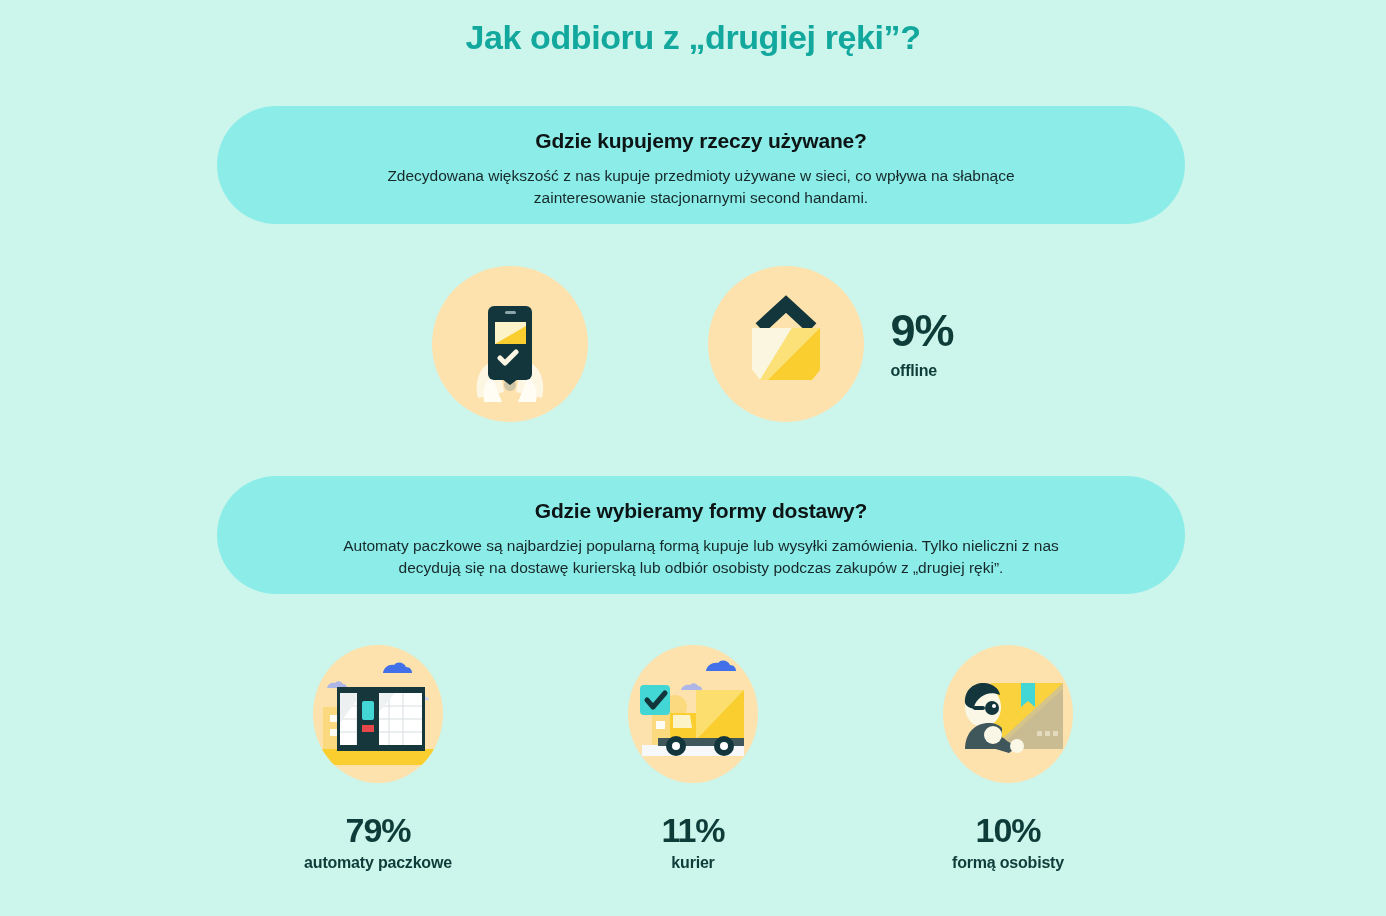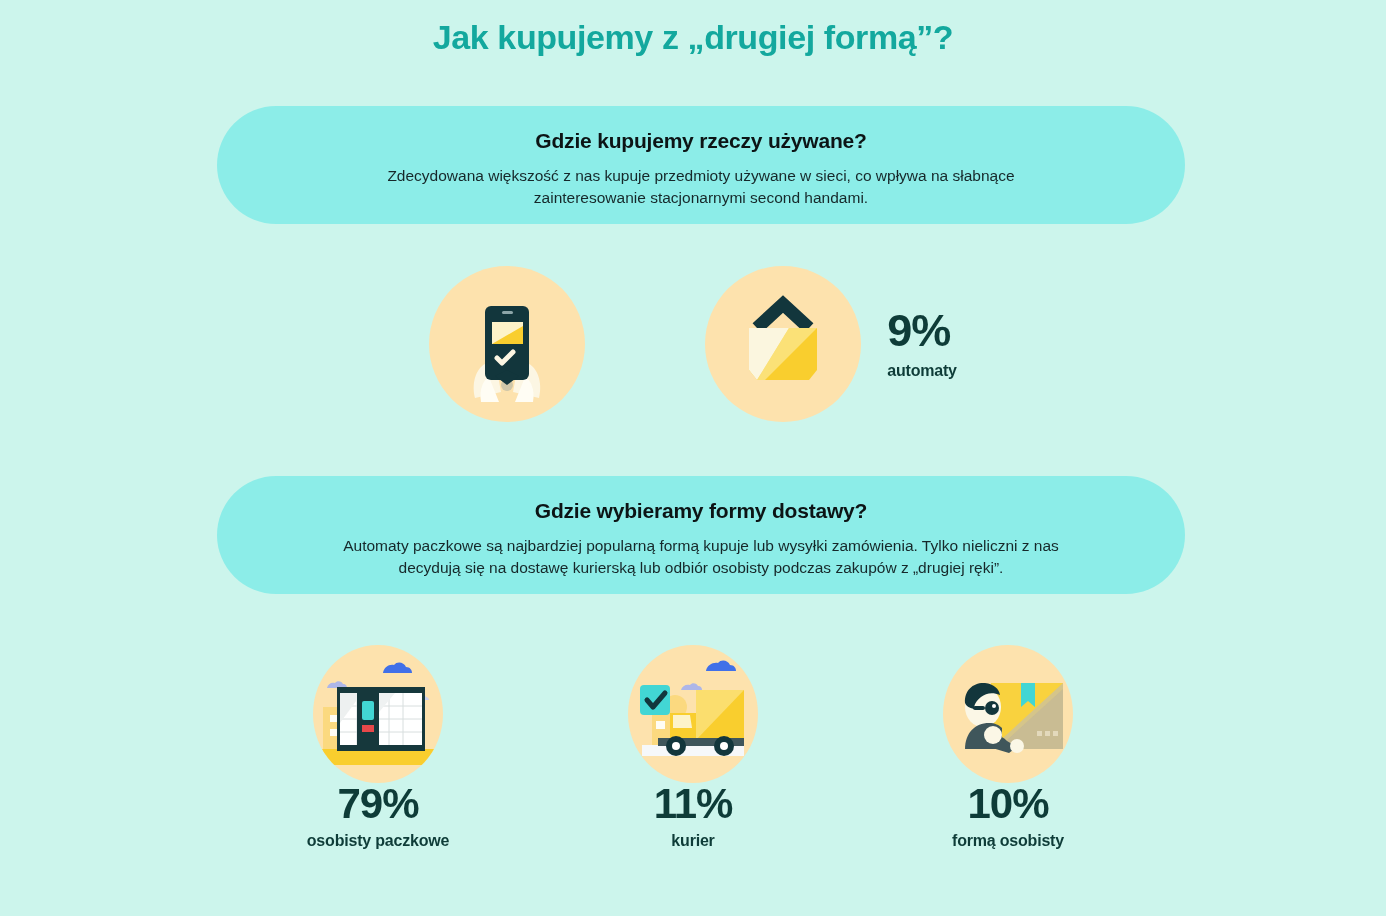--- a/index.html
+++ b/index.html
@@ -123,33 +123,34 @@
   }
   .stat-v .circle {
     width: 130px;
     height: 138px;
     border-radius: 50%;
     background: #FDE2AD;
     position: relative;
     overflow: hidden;
   }
   .stat-v .pct {
-    font-size: 42px;
+    font-size: 34px;
+    margin-top: 30px;
   }
   .stat-v .pct-label { margin-top: 7px; text-align: center; }
 
   
   .circle svg { display: block; width: 100%; height: 100%; }
 </style>
 </head>
 <body>
 
 <div class="page">
 
-  <div class="main-title">Jak kupujemy z „drugiej formą”?</div>
+  <div class="main-title">Jak odbioru z „drugiej ręki”?</div>
 
   <div class="pill-card card-1">
     <div class="card-heading">Gdzie kupujemy rzeczy używane?</div>
     <div class="card-body">
       <span>Zdecydowana większość z nas kupuje przedmioty używane w sieci, co wpływa na słabnące</span>
       <br>
       <span>zainteresowanie stacjonarnymi second handami.</span>
     </div>
   </div>
 
@@ -184,21 +185,21 @@
 
           <path d="M52 62 L78 38 L104 62" stroke="#12363C" stroke-width="13" fill="none" stroke-linejoin="miter" stroke-linecap="butt"></path>
 
           <path d="M44 62h68v42l-8 10H52l-8-10z" fill="#F9CE2E"></path>
           <path d="M44 62h40L52 114h-0l-8-10z" fill="#FBF6DF"></path>
           <path d="M84 62h28L60 114h-8z" fill="#FDF0B4" opacity="0.55"></path>
         </svg>
       </div>
       <div class="txt">
         <div class="pct">9%</div>
-        <div class="pct-label">automaty</div>
+        <div class="pct-label">offline</div>
       </div>
     </div>
 
   </div>
 
   <div class="pill-card card-2">
     <div class="card-heading">Gdzie wybieramy formy dostawy?</div>
     <div class="card-body">
       <span>Automaty paczkowe są najbardziej popularną formą kupuje lub wysyłki zamówienia. Tylko nieliczni z nas</span>
       <br>
@@ -240,21 +241,21 @@
 
           <rect x="44" y="42" width="22" height="64" fill="#16383C"></rect>
           <rect x="49" y="56" width="12" height="19" rx="2" fill="#42D6D4"></rect>
           <rect x="49" y="80" width="12" height="7" fill="#E8484A"></rect>
 
           <rect x="24" y="42" width="88" height="6" fill="#16383C"></rect>
           <rect x="24" y="100" width="88" height="6" fill="#16383C"></rect>
         </svg>
       </div>
       <div class="pct">79%</div>
-      <div class="pct-label">osobisty paczkowe</div>
+      <div class="pct-label">automaty paczkowe</div>
     </div>
 
     <div class="stat-v">
       <div class="circle">
         <svg viewBox="0 0 130 138" xmlns="http://www.w3.org/2000/svg">
 
           <path d="M78 26c1-6 7-9 12-8 3-4 10-3 12 2 4 0 6 3 6 6H76z" fill="#4170E8"></path>
           <path d="M53 45c1-4 5-6 9-5 2-3 7-2 8 1 3 0 4 2 4 4H52z" fill="#AEB6E8"></path>
 
           <rect x="14" y="100" width="102" height="11" fill="#F6F8FA"></rect>

